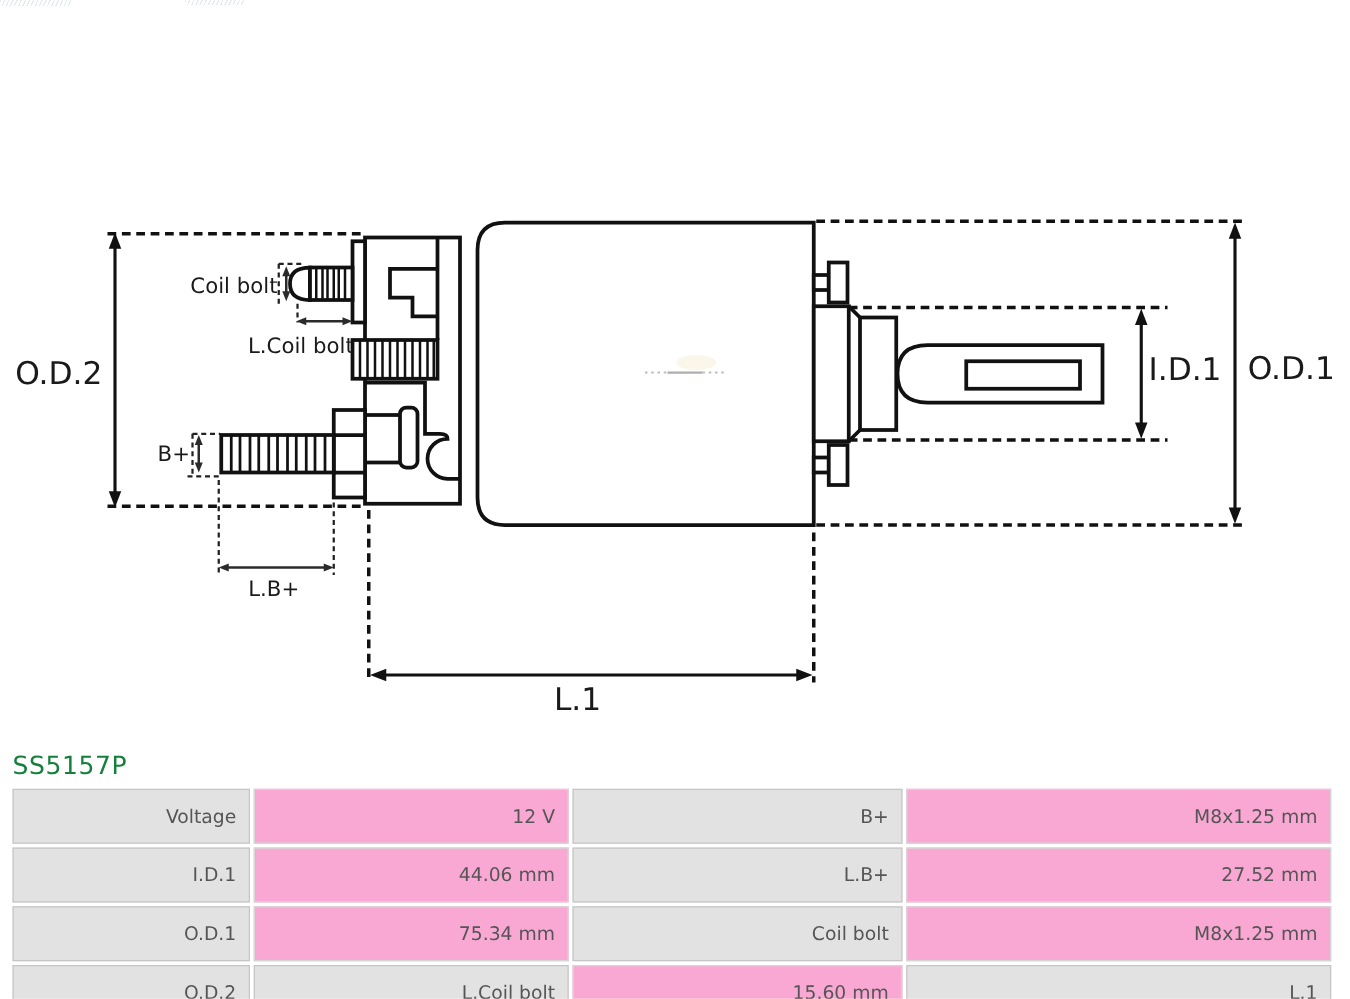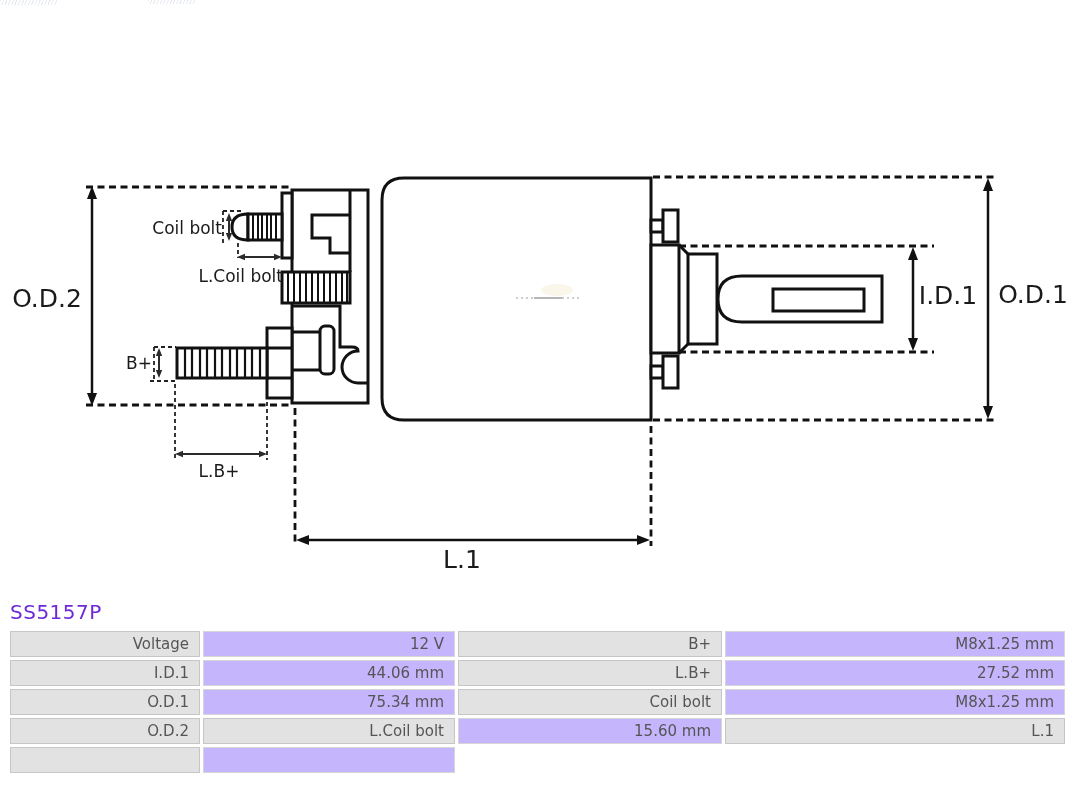--- a/index.html
+++ b/index.html
@@ -7,30 +7,30 @@
     width:1080px;height:799px;background:#ffffff;position:relative;overflow:hidden;
     font-family:"DejaVu Sans",sans-serif;
   }
   .artifact{position:absolute;opacity:.45;
     background:repeating-linear-gradient(115deg,rgba(120,145,175,.4) 0 1px,transparent 1px 3px);}
   .artifact-a{left:0;top:0;width:57px;height:5px;}
   .artifact-b{left:148px;top:0;width:48px;height:4px;}
   .drawing{position:absolute;left:0;top:0;}
   .spec{position:absolute;left:0;top:598px;width:1080px;}
   .part-number{
-    font-size:20px;line-height:24px;margin:2px 0 7px 10px;color:#6d28d9;
+    font-size:20px;line-height:24px;margin:2px 0 7px 10px;color:#15803d;
     font-weight:400;letter-spacing:.5px;cursor:pointer;
   }
   .spec-table{margin-left:10px;display:grid;grid-template-columns:190px 252px 264px 340px;gap:3px;}
   .cell{
-    box-sizing:border-box;height:26px;display:flex;align-items:center;justify-content:flex-end;
+    box-sizing:border-box;height:44px;display:flex;align-items:center;justify-content:flex-end;
     padding-right:10px;font-size:15px;color:#555555;border:1px solid #d0d0d0;white-space:nowrap;
   }
   .cell.lab{background:#e2e2e2;border-color:#c6c6c6;}
-  .cell.val{background:#c4b5fd;border-color:#d6d6d6;}
+  .cell.val{background:#f9a8d4;border-color:#d6d6d6;}
   svg text{font-family:"DejaVu Sans",sans-serif;fill:#1a1a1a;}
   svg .dim-big{font-size:25px;}
   svg .dim-small{font-size:17px;}
 </style>
 </head>
 <body>
 
 <div class="artifact artifact-a"></div>
 <div class="artifact artifact-b"></div>
 

